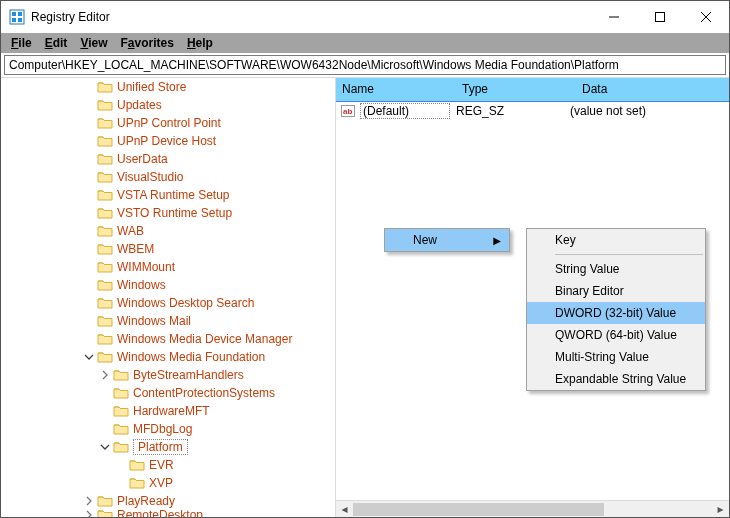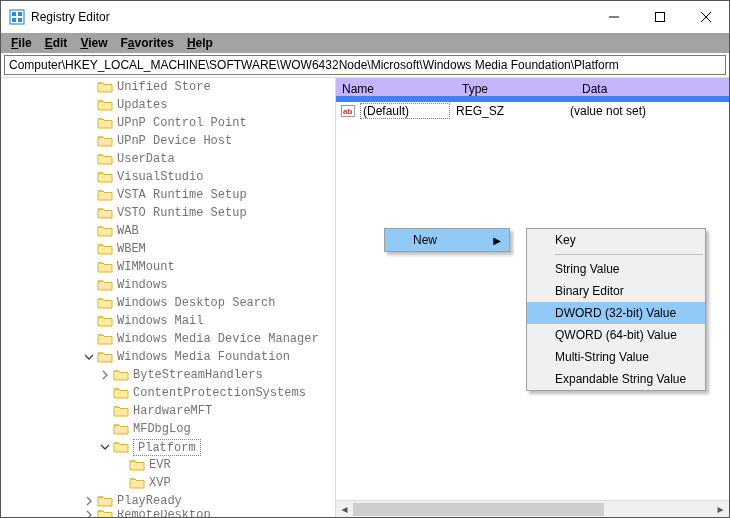--- a/index.html
+++ b/index.html
@@ -77,42 +77,42 @@
   .indent { display:inline-block; height:1px; }
   .twisty {
     width:16px; height:16px; display:flex;align-items:center;justify-content:center;
     color:#555;
   }
   .twisty.none { visibility:hidden; }
   .folder {
     width:16px;height:14px;margin-right:4px;
     display:inline-flex;align-items:center;justify-content:center;
   }
-  .tree .label { color:#737373;font-family:Liberation Mono, monospace; }
+  .tree .label { color:#c2410c; }
   .tree .selected .label {
     padding: 0 2px;
     margin-top: 8px;
   }
   .tree .selected-box {
     border:1px dotted #888;
     padding: 0 2px;
     background:#fff;
   }
   
   .values {
     flex:1;
     position:relative;
     overflow:hidden;
     background:#fff;
   }
   .cols {
     display:flex;
     height:24px;
-    border-bottom:6px solid #3b82f6;
-    background:#c4b5fd;
+    border-bottom:1px solid #3b82f6;
+    background:#7dd3fc;
   }
   .colh {
     padding:4px 6px; font-size:12px; text-align:left;
     border-right:0;
   }
   .vr {
     display:flex; align-items:center; height:18px; padding-left:4px;
   }
   .valicon {
     width:16px;height:16px;margin-right:4px;display:flex;align-items:center;justify-content:center;

